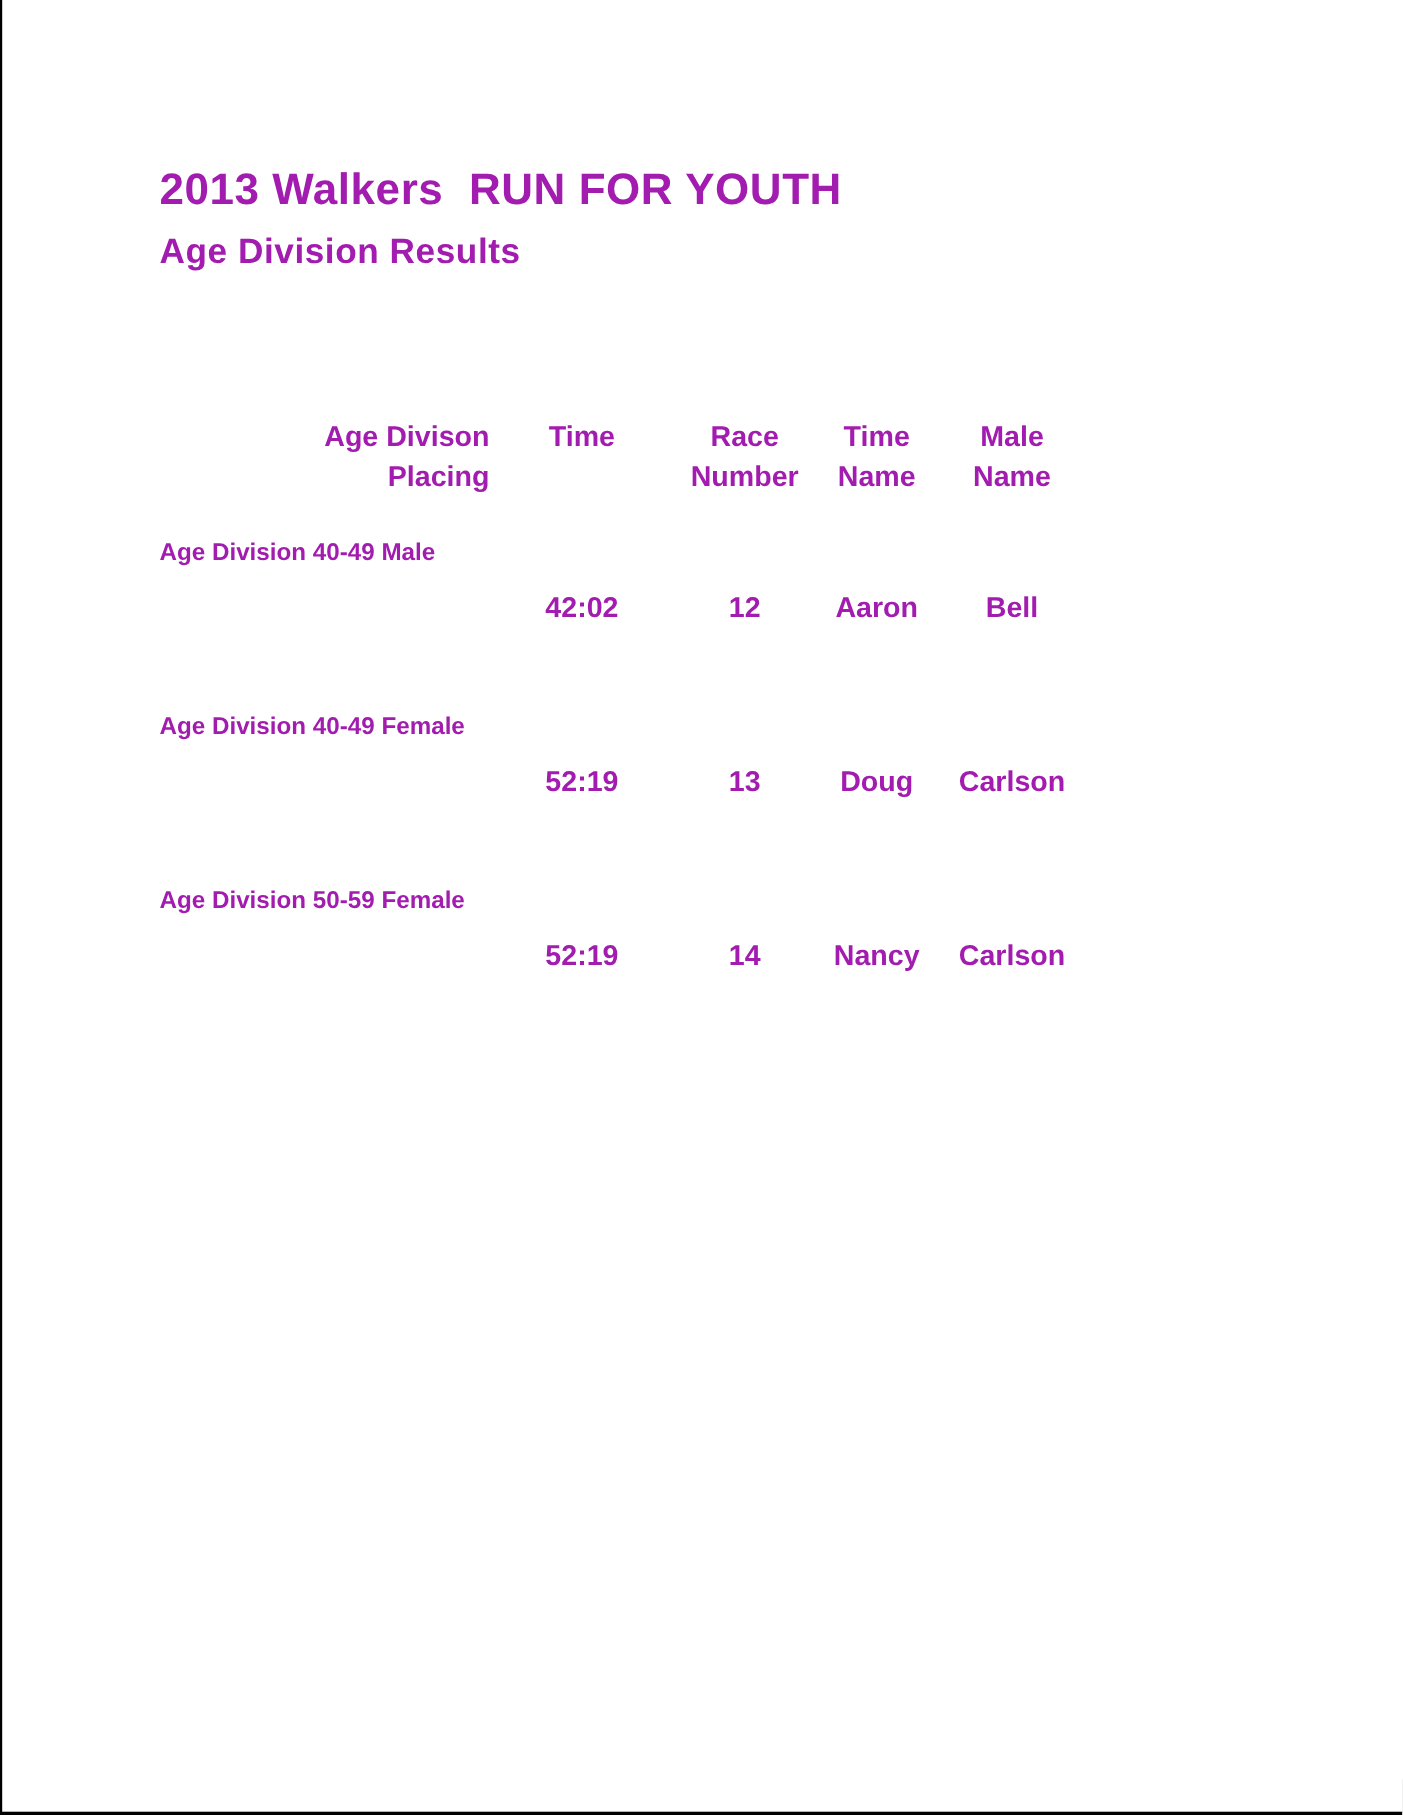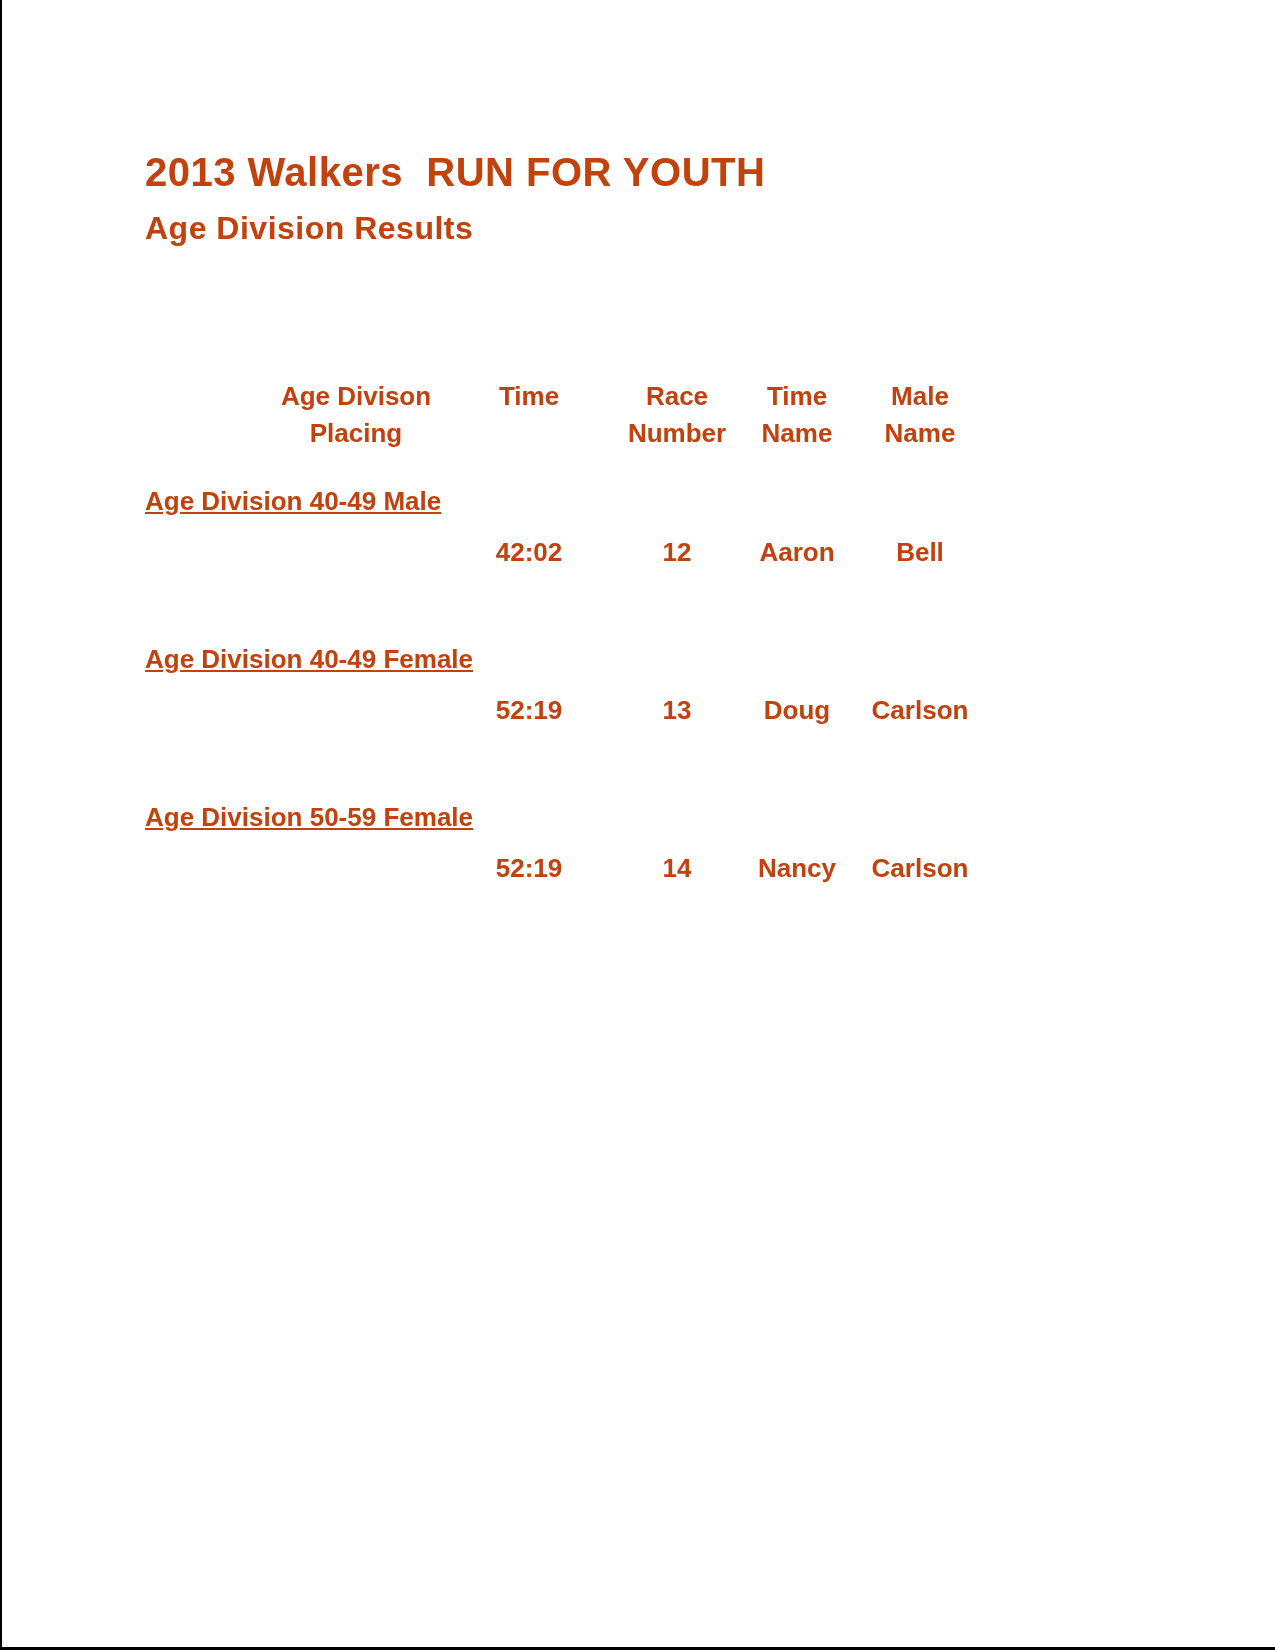--- a/index.html
+++ b/index.html
@@ -7,21 +7,21 @@
     padding: 0;
     background: #e8e8e8;
     font-family: "Liberation Sans", sans-serif;
   }
   .page {
     position: relative;
     width: 1275px;
     height: 1650px;
     background: #ffffff;
     overflow: hidden;
-    color: #c2410c;
+    color: #a21caf;
   }
   
   .scan-edge-left {
     position: absolute;
     left: 0; top: 0;
     width: 2px; height: 1650px;
     background: #000000;
   }
   .scan-edge-bottom {
     position: absolute;
@@ -61,28 +61,28 @@
     align-items: start;
   }
   .hdr-cell {
     font-size: 26px;
     font-weight: bold;
     line-height: 37px;
     text-align: center;
   }
   .hdr-cell.placing {
     padding-left: 122px;
+    text-align: right;
   }
   .section-title {
-    font-size: 26px;
+    font-size: 22px;
     font-weight: bold;
     line-height: 27px;
     margin-top: 36px;
     text-align: left;
-    text-decoration: underline;
   }
   .section-title.repeat {
     margin-top: 80px;
   }
   .data-row {
     margin-top: 24px;
   }
   .data-cell {
     font-size: 26px;
     font-weight: bold;

